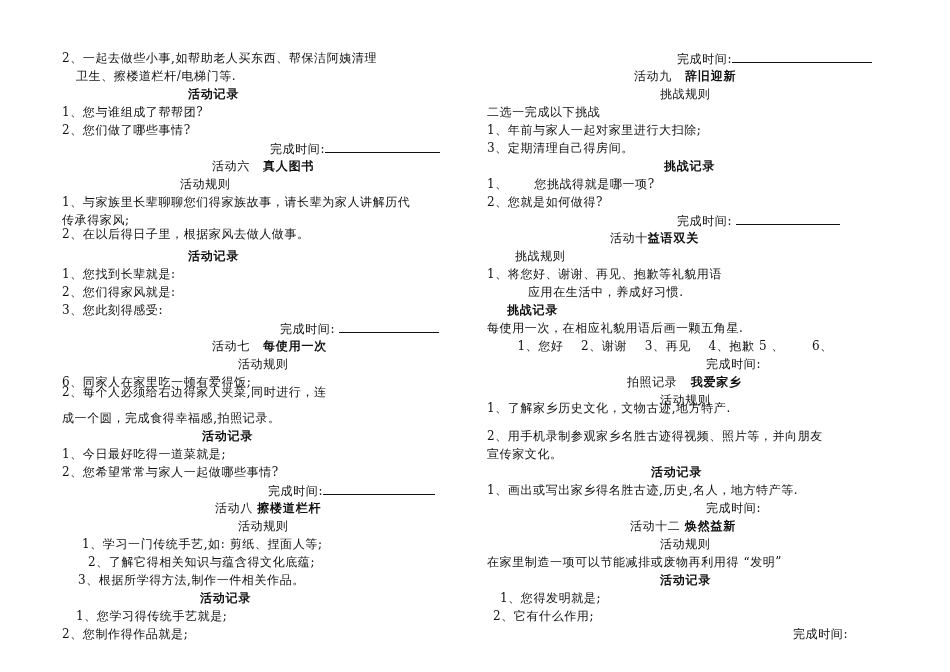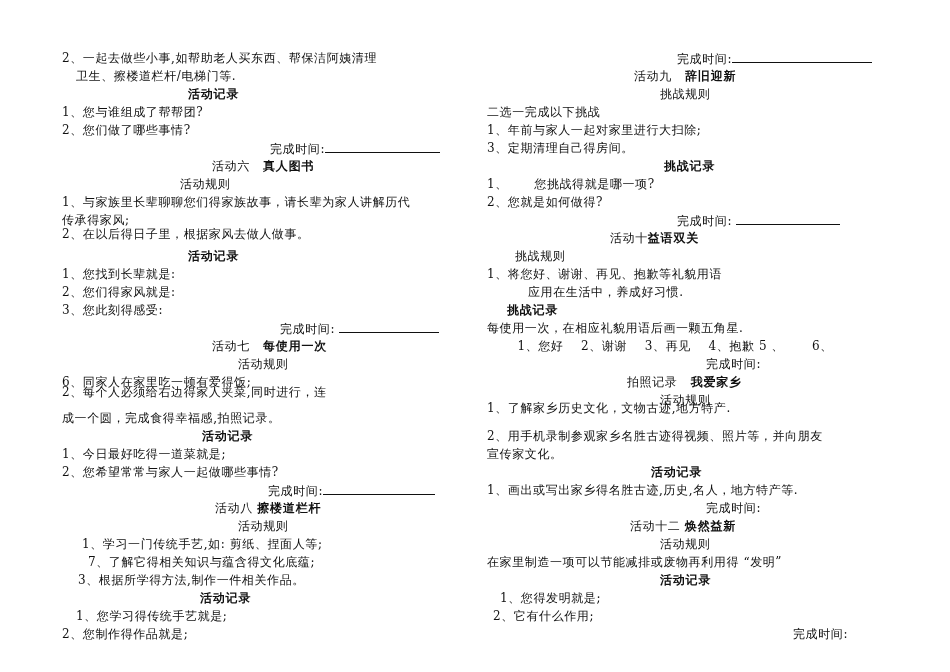--- a/index.html
+++ b/index.html
@@ -51,21 +51,21 @@
   <div class="ln" style="left:62px;top:464px"> 2、您希望常常与家人一起做哪些事情?</div>
   <div class="ln" style="left:268px;top:482px">
     <span>完成时间:</span><span class="blank" style="width:112px"></span>
   </div>
 
   <div class="ln" style="left:215px;top:500px">
     <span>活动八</span>&nbsp;<span class="b">擦楼道栏杆</span>
   </div>
   <div class="ln" style="left:238px;top:518px">活动规则</div>
   <div class="ln" style="left:82px;top:536px">1、学习一门传统手艺,如: 剪纸、捏面人等;</div>
-  <div class="ln" style="left:88px;top:554px">7、了解它得相关知识与蕴含得文化底蕴;</div>
+  <div class="ln" style="left:88px;top:554px">2、了解它得相关知识与蕴含得文化底蕴;</div>
   <div class="ln" style="left:78px;top:572px">3、根据所学得方法,制作一件相关作品。</div>
   <div class="ln b" style="left:200px;top:590px">活动记录</div>
   <div class="ln" style="left:76px;top:608px">1、您学习得传统手艺就是;</div>
   <div class="ln" style="left:62px;top:626px">2、您制作得作品就是;</div>
 </div>
 
 <div>
   <div class="ln" style="left:677px;top:50px">
     <span>完成时间:</span><span class="blank" style="width:140px"></span>
   </div>

